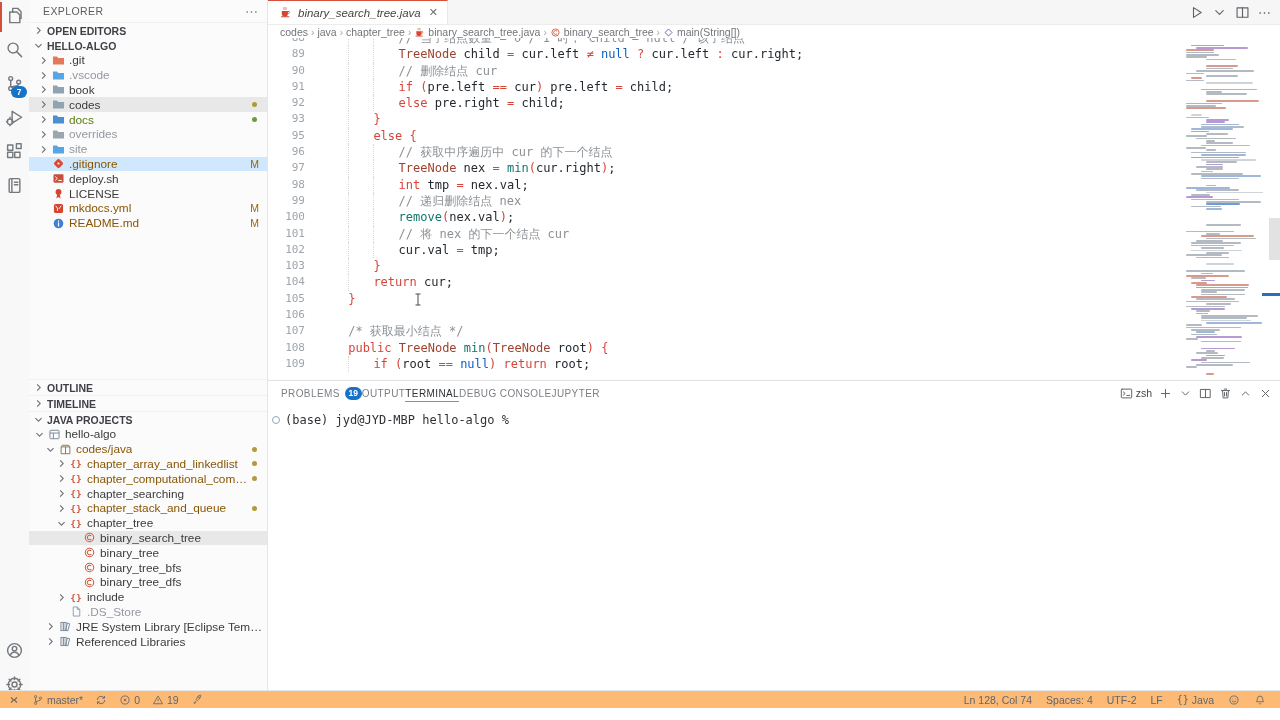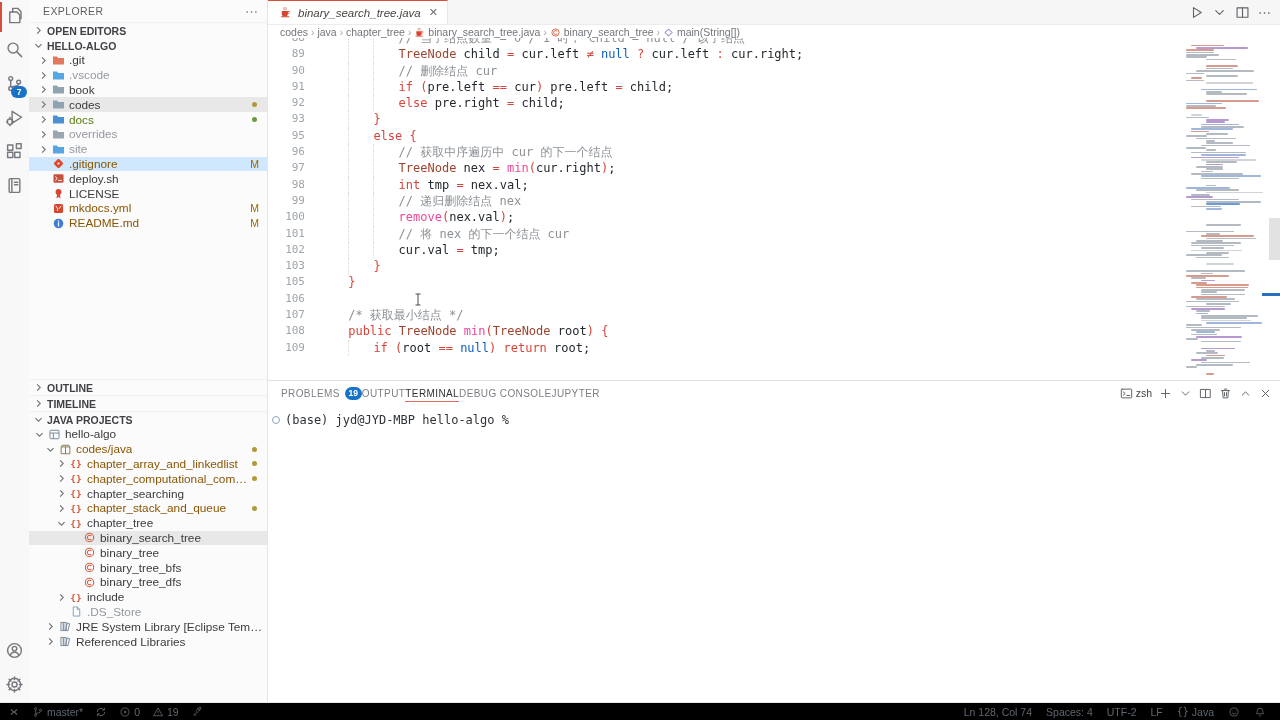--- a/index.html
+++ b/index.html
@@ -47,42 +47,42 @@
   .breadcrumbs{height:14px;display:flex;align-items:center;padding-left:12px;font-size:10.5px;color:#71757a;gap:3px;white-space:nowrap;}
   .crumb{display:inline-flex;align-items:center;gap:3px;cursor:pointer;}
   .crumb-sep{color:#a0a5aa;font-size:10px;}
   .crumb svg{width:11px;height:11px;}
   .editor-content{position:absolute;top:38px;left:0;right:0;bottom:323px;overflow:hidden;}
   .code-lines{position:absolute;top:-8px;left:0;right:94px;}
   .cl{display:flex;height:16.3px;line-height:16.3px;font-family:"DejaVu Sans Mono",monospace;font-size:12px;white-space:pre;}
   .ln{width:37px;flex:none;text-align:right;color:#9fa5ab;font-size:11px;}
   .ct{margin-left:18px;position:relative;}
   .guide{position:absolute;top:0;bottom:0;border-left:1px dotted #d8d8d2;}
-  .tk-c{color:#8c9196;} .tk-k{color:#d7453a;} .tk-y{color:#a0432e;} .tk-f{color:#ec4899;}
+  .tk-c{color:#8c9196;} .tk-k{color:#d7453a;} .tk-y{color:#a0432e;} .tk-f{color:#0f766e;}
   .tk-n{color:#0b5fc2;} .tk-o{color:#d7453a;} .tk-p{color:#24292f;}
   .minimap{position:absolute;top:0;bottom:0;right:18px;width:76px;}
   .mrow{position:absolute;height:1.7px;border-radius:1px;}
   .scrollbar{position:absolute;top:0;bottom:0;right:0;width:18px;}
   .sthumb{position:absolute;right:0;width:11px;background:rgba(110,110,110,.20);}
   .cursorline-mark{position:absolute;right:0;width:18px;height:3px;background:#2a6fbd;}
   .ibeam{position:absolute;}
   
   .panel{position:absolute;left:0;right:0;top:380px;bottom:0;background:#fff;border-top:1px solid #e0e0e0;}
   .ptabs{position:relative;height:24px;display:flex;align-items:center;padding-left:13px;}
   .ptab{display:flex;align-items:center;gap:5px;font-size:10px;letter-spacing:.4px;color:#7b7f85;cursor:pointer;height:100%;position:relative;}
   .ptab.active{color:#2f3337;}
   .ptab.active::after{content:"";position:absolute;left:0;right:0;bottom:3px;height:1.5px;background:#dd6f5c;}
   .pbadge{min-width:13px;height:13px;border-radius:8px;background:#1673c9;color:#fff;font-size:8.5px;line-height:13px;text-align:center;padding:0 2px;font-weight:bold;letter-spacing:0;}
   .pactions{position:absolute;right:8px;top:0;height:24px;display:flex;align-items:center;gap:7px;color:#5f6368;}
   .pactions .act{display:inline-flex;align-items:center;gap:3px;cursor:pointer;font-size:10.5px;color:#44474a;}
   .pactions svg{width:13px;height:13px;}
   .term{padding:8px 0 0 4px;display:flex;align-items:center;gap:5px;font-family:"DejaVu Sans Mono",monospace;font-size:12px;color:#2f3337;}
   .term-dec{width:6px;height:6px;border:1px solid #8fa6bd;border-radius:50%;flex:none;}
   
-  .statusbar{position:absolute;left:0;right:0;bottom:0;height:17px;background:#000000;border-top:1px solid #e7e7e7;display:flex;align-items:center;font-size:10.5px;color:#5f6670;}
+  .statusbar{position:absolute;left:0;right:0;bottom:12px;height:17px;background:#fdba74;border-top:1px solid #e7e7e7;display:flex;align-items:center;font-size:10.5px;color:#5f6670;}
   .sb-left{display:flex;align-items:center;gap:4px;padding-left:4px;}
   .sb-right{margin-left:auto;display:flex;align-items:center;gap:6px;padding-right:10px;}
   .sb-item{display:inline-flex;align-items:center;gap:3px;padding:0 4px;height:17px;cursor:pointer;}
   .sb-item svg{width:12px;height:12px;}
   .sb-braces{font-family:"DejaVu Sans Mono",monospace;font-size:10px;color:#5f6670;}
 </style>
 </head>
 <body>
 
 <div class="app">
@@ -645,20 +645,21 @@
           <div class="cl"><div class="ln">93</div><div class="ct" style="padding-left: 50.4px;"><div class="guide" style="left: 25.2px;"></div><span class="tk-o">}</span></div></div>
           <div class="cl"><div class="ln">95</div><div class="ct" style="padding-left: 50.4px;"><div class="guide" style="left: 25.2px;"></div><span class="tk-k">else</span><span class="tk-p"> </span><span class="tk-o">{</span></div></div>
           <div class="cl"><div class="ln">96</div><div class="ct" style="padding-left: 75.6px;"><div class="guide" style="left: 25.2px;"></div><div class="guide" style="left: 50.4px;"></div><span class="tk-c">// 获取中序遍历中 cur 的下一个结点</span></div></div>
           <div class="cl"><div class="ln">97</div><div class="ct" style="padding-left: 75.6px;"><div class="guide" style="left: 25.2px;"></div><div class="guide" style="left: 50.4px;"></div><span class="tk-y">TreeNode</span><span class="tk-p"> nex </span><span class="tk-o">=</span><span class="tk-p"> </span><span class="tk-f">min</span><span class="tk-o">(</span><span class="tk-p">cur.right</span><span class="tk-o">)</span><span class="tk-p">;</span></div></div>
           <div class="cl"><div class="ln">98</div><div class="ct" style="padding-left: 75.6px;"><div class="guide" style="left: 25.2px;"></div><div class="guide" style="left: 50.4px;"></div><span class="tk-k">int</span><span class="tk-p"> tmp </span><span class="tk-o">=</span><span class="tk-p"> nex.val;</span></div></div>
           <div class="cl"><div class="ln">99</div><div class="ct" style="padding-left: 75.6px;"><div class="guide" style="left: 25.2px;"></div><div class="guide" style="left: 50.4px;"></div><span class="tk-c">// 递归删除结点 nex</span></div></div>
           <div class="cl"><div class="ln">100</div><div class="ct" style="padding-left: 75.6px;"><div class="guide" style="left: 25.2px;"></div><div class="guide" style="left: 50.4px;"></div><span class="tk-f">remove</span><span class="tk-o">(</span><span class="tk-p">nex.val</span><span class="tk-o">)</span><span class="tk-p">;</span></div></div>
           <div class="cl"><div class="ln">101</div><div class="ct" style="padding-left: 75.6px;"><div class="guide" style="left: 25.2px;"></div><div class="guide" style="left: 50.4px;"></div><span class="tk-c">// 将 nex 的下一个结点 cur</span></div></div>
           <div class="cl"><div class="ln">102</div><div class="ct" style="padding-left: 75.6px;"><div class="guide" style="left: 25.2px;"></div><div class="guide" style="left: 50.4px;"></div><span class="tk-p">cur.val </span><span class="tk-o">=</span><span class="tk-p"> tmp;</span></div></div>
           <div class="cl"><div class="ln">103</div><div class="ct" style="padding-left: 50.4px;"><div class="guide" style="left: 25.2px;"></div><span class="tk-o">}</span></div></div>
+          <div class="cl"><div class="ln">104</div><div class="ct" style="padding-left: 50.4px;"><div class="guide" style="left: 25.2px;"></div><span class="tk-k">return</span><span class="tk-p"> cur;</span></div></div>
           <div class="cl"><div class="ln">105</div><div class="ct" style="padding-left: 25.2px;"><span class="tk-o">}</span></div></div>
           <div class="cl"><div class="ln">106</div><div class="ct" style="padding-left: 0px;"></div></div>
           <div class="cl"><div class="ln">107</div><div class="ct" style="padding-left: 25.2px;"><span class="tk-c">/* 获取最小结点 */</span></div></div>
           <div class="cl"><div class="ln">108</div><div class="ct" style="padding-left: 25.2px;"><span class="tk-k">public</span><span class="tk-p"> </span><span class="tk-y">TreeNode</span><span class="tk-p"> </span><span class="tk-f">min</span><span class="tk-o">(</span><span class="tk-y">TreeNode</span><span class="tk-p"> root</span><span class="tk-o">)</span><span class="tk-p"> </span><span class="tk-o">{</span></div></div>
           <div class="cl"><div class="ln">109</div><div class="ct" style="padding-left: 50.4px;"><div class="guide" style="left: 25.2px;"></div><span class="tk-k">if</span><span class="tk-p"> </span><span class="tk-o">(</span><span class="tk-p">root </span><span class="tk-o">==</span><span class="tk-p"> </span><span class="tk-n">null</span><span class="tk-o">)</span><span class="tk-p"> </span><span class="tk-k">return</span><span class="tk-p"> root;</span></div></div>
         </div>
       <div class="minimap">
           <div class="mrow" style="top: 6.5px; left: 5px; width: 33.4313px; background: rgb(215, 154, 140);"></div>
           <div class="mrow" style="top: 8.85px; left: 10px; width: 52.1936px; background: rgb(183, 154, 212);"></div>
           <div class="mrow" style="top: 11.2px; left: 0px; width: 27.9362px; background: rgb(215, 154, 140);"></div>

